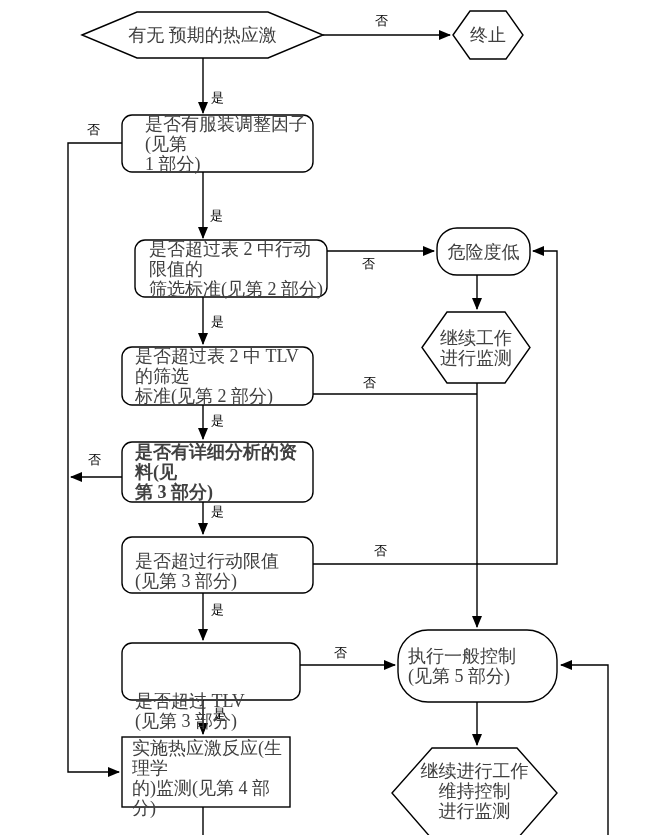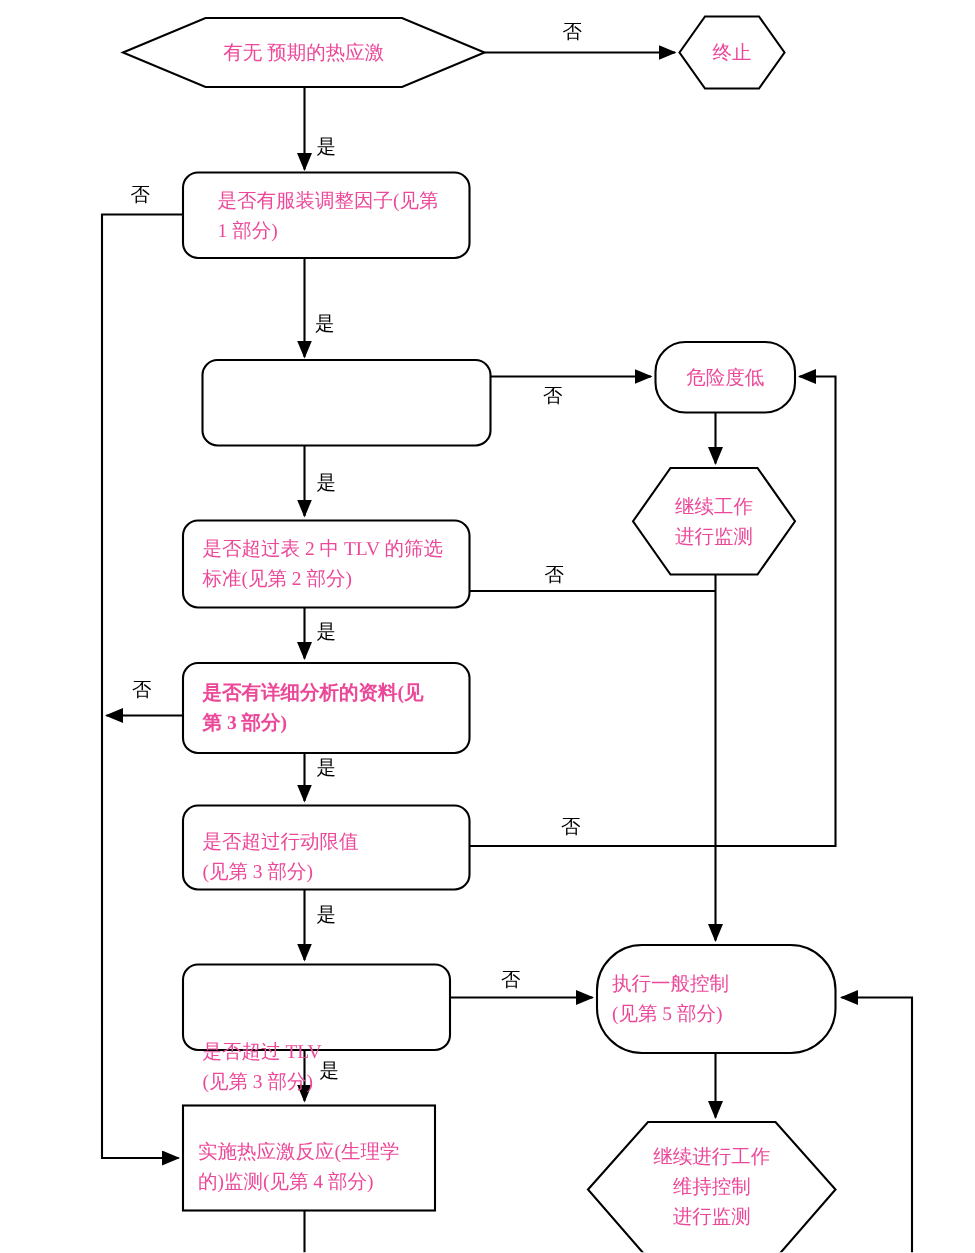--- a/index.html
+++ b/index.html
@@ -3,21 +3,21 @@
 <meta charset="utf-8">
 <style>
   html,body{margin:0;padding:0;background:#fff;}
   .canvas{
     position:relative;width:650px;height:835px;background:#ffffff;
     font-family:"Liberation Serif","DejaVu Serif",serif;color:#000;overflow:hidden;
   }
   .canvas svg{position:absolute;left:0;top:0;}
   .nl{
     position:absolute;box-sizing:border-box;display:flex;align-items:center;
-    font-size:13px;line-height:20px;white-space:pre-line;color:#ec4899;
+    font-size:18px;line-height:20px;white-space:pre-line;color:#404040;
   }
   .nl.center{justify-content:center;text-align:center;}
   .el{
     position:absolute;font-size:13px;line-height:14px;color:#000;white-space:nowrap;
   }
 </style>
 </head>
 <body>
 
 <div class="canvas">
@@ -65,20 +65,22 @@
       <polygon points="422,347.5 447,312 505,312 530,347.5 505,383 447,383"></polygon>
       <rect x="398" y="630" width="159" height="72" rx="30"></rect>
       <polygon points="392,793 432,748 517,748 557,793 517,839 432,839"></polygon>
     </g>
   </svg>
 
   <div class="nl center" style="left:82px;top:12px;width:241px;height:46px;">有无 预期的热应激</div>
   <div class="nl center" style="left:453px;top:11px;width:70px;height:48px;">终止</div>
   <div class="nl" style="left:122px;top:115px;width:191px;height:57px;padding-left:23px;">是否有服装调整因子(见第
 1 部分)</div>
+  <div class="nl" style="left:135px;top:240px;width:192px;height:57px;padding-left:14px;">是否超过表 2 中行动限值的
+筛选标准(见第 2 部分)</div>
   <div class="nl" style="left:122px;top:347px;width:191px;height:58px;padding-left:13px;">是否超过表 2 中 TLV 的筛选
 标准(见第 2 部分)</div>
   <div class="nl" style="left:122px;top:442px;width:191px;height:60px;padding-left:13px;font-weight:bold;">是否有详细分析的资料(见
 第 3 部分)</div>
   <div class="nl" style="left:122px;top:537px;width:191px;height:68px;padding-left:13px;">是否超过行动限值
 (见第 3 部分)</div>
   <div class="nl" style="left:122px;top:643px;width:192px;height:57px;padding-left:13px;margin-top:39px;">是否超过 TLV
 (见第 3 部分)</div>
   <div class="nl" style="left:122px;top:737px;width:168px;height:82px;padding-left:10px;">实施热应激反应(生理学
 的)监测(见第 4 部分)</div>

